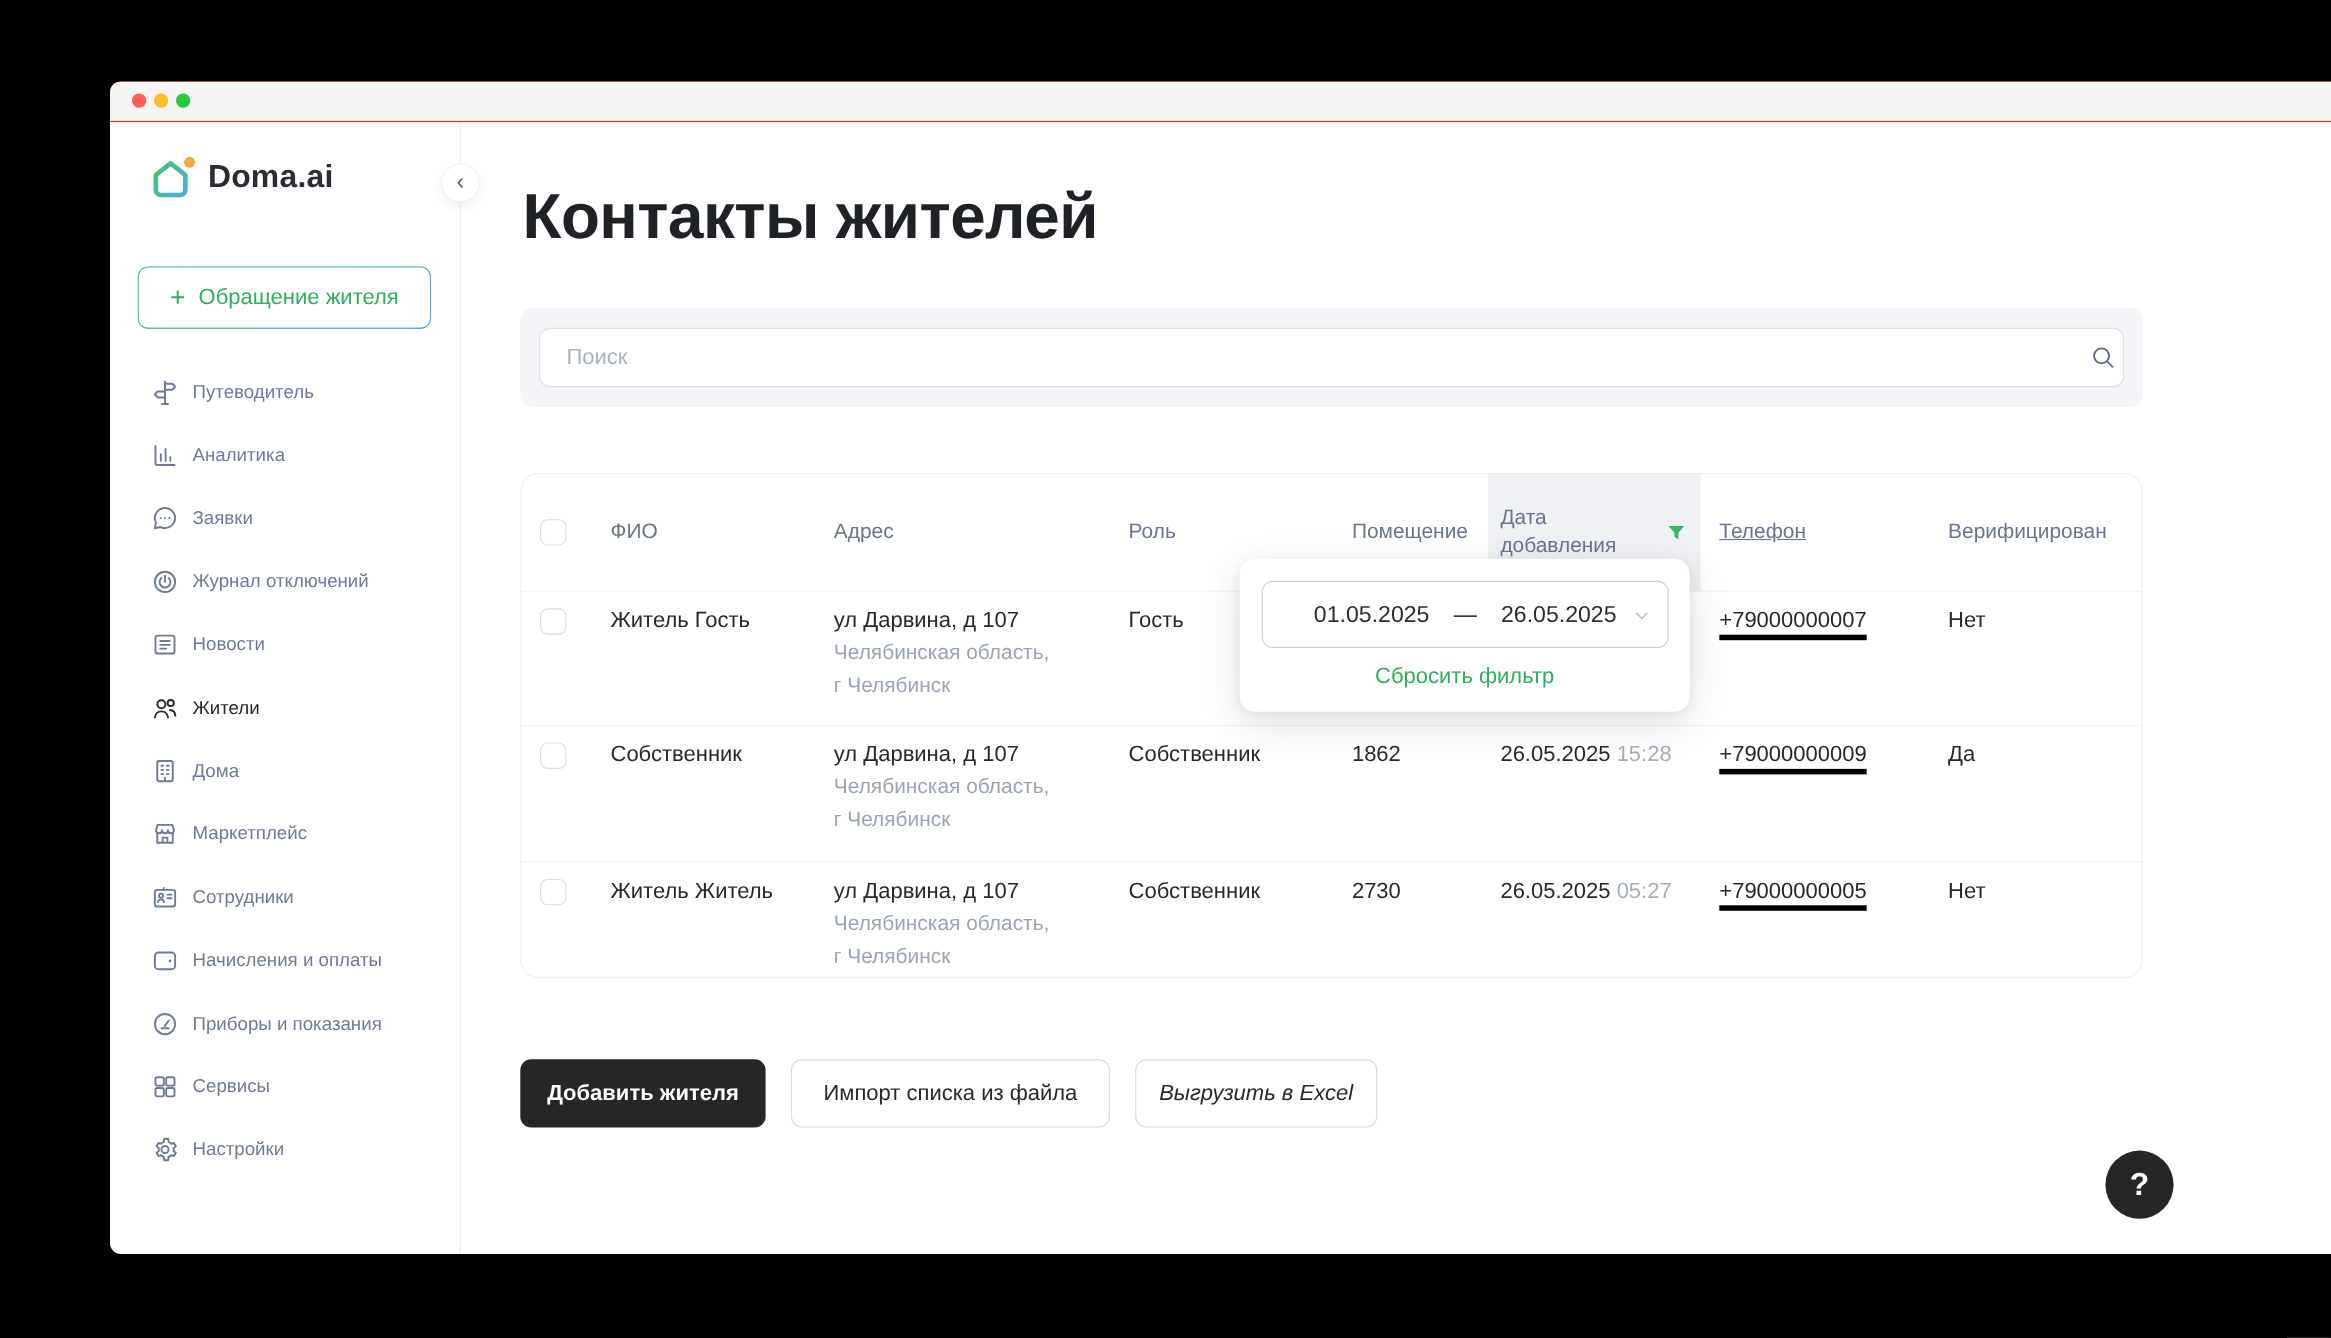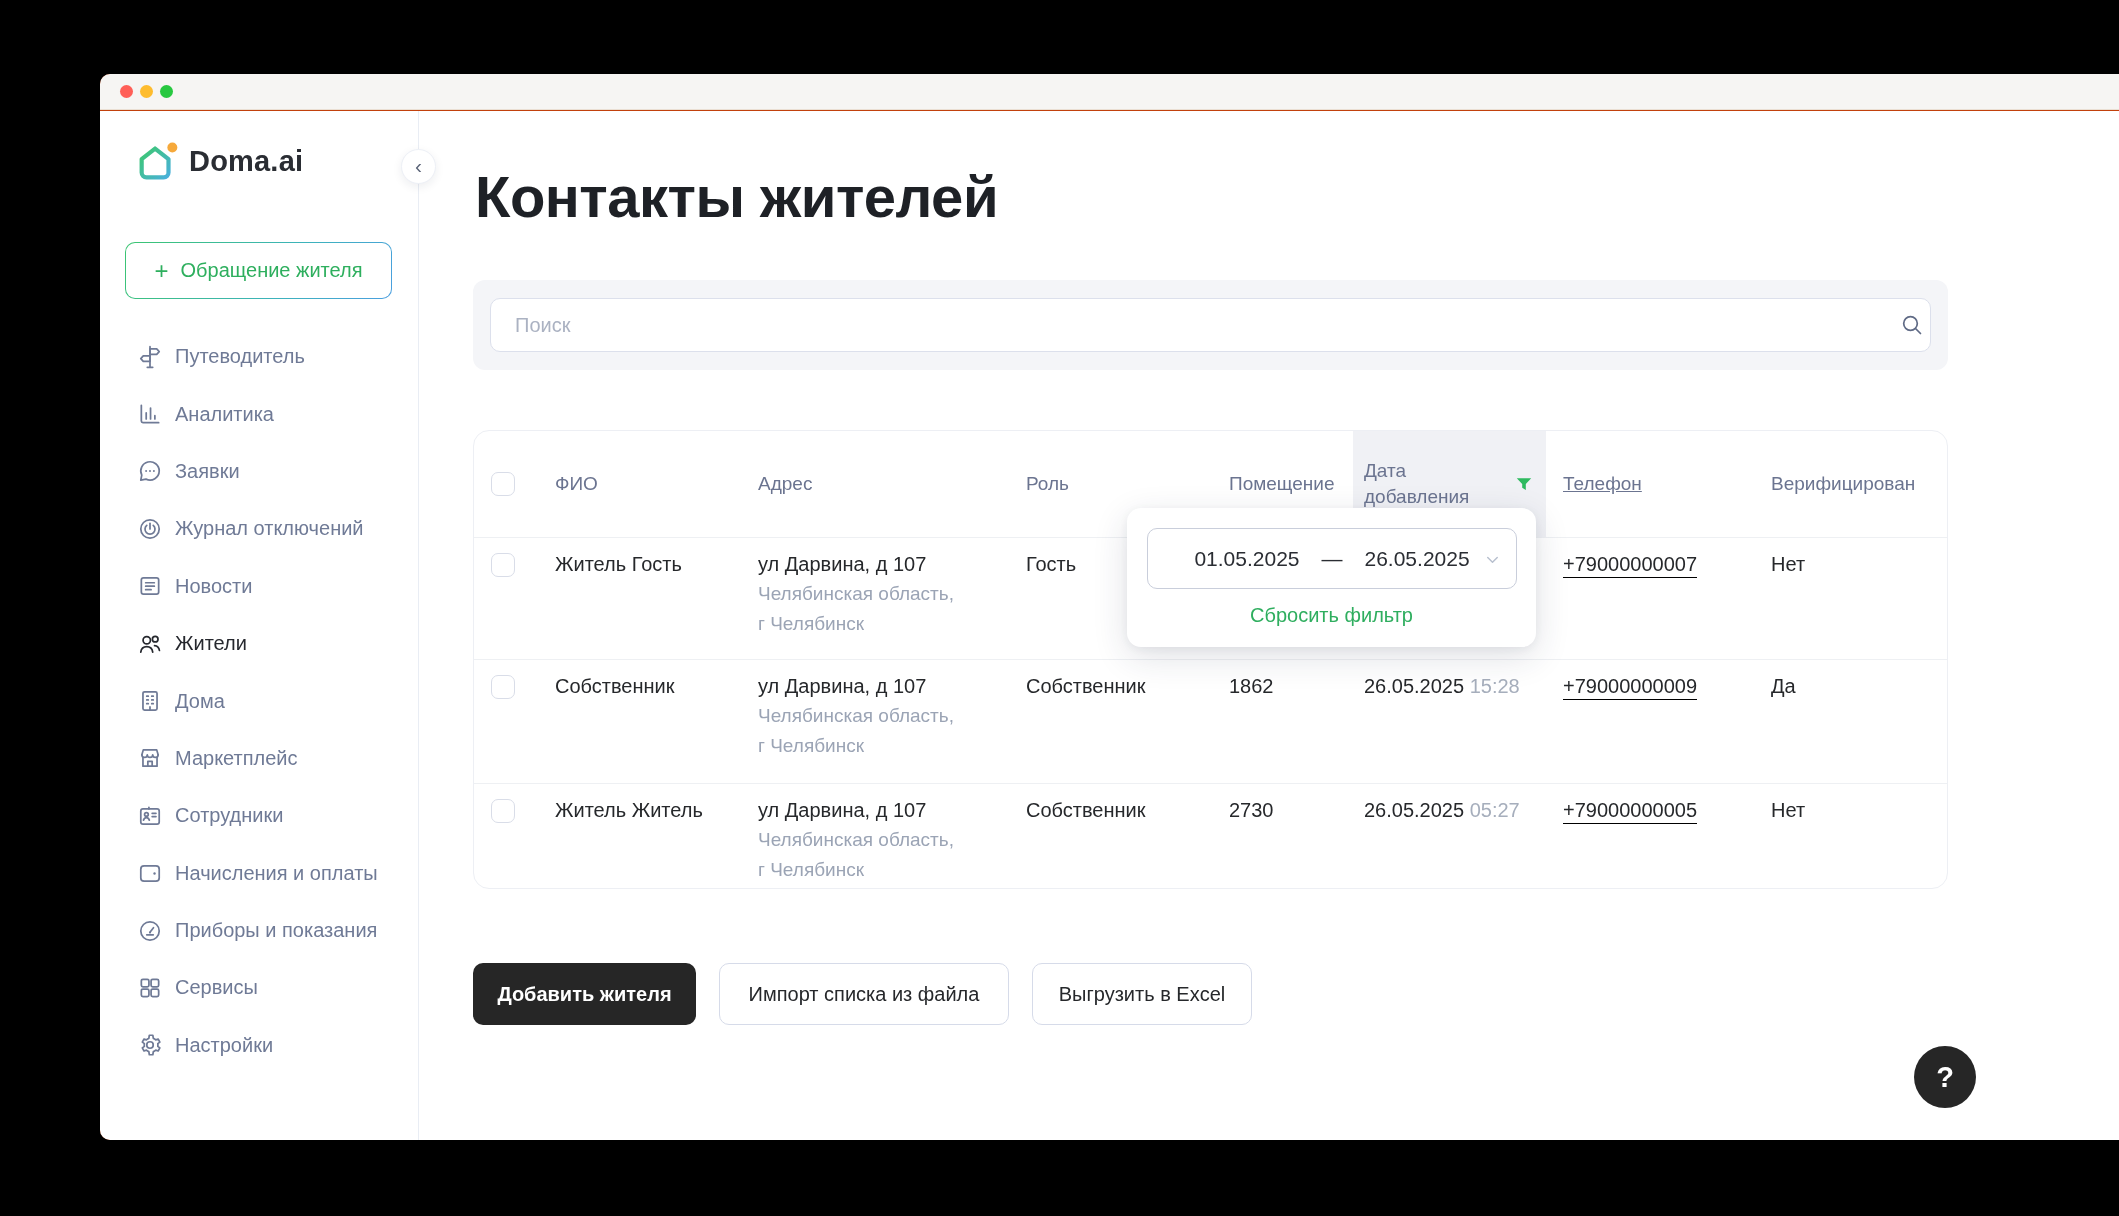--- a/index.html
+++ b/index.html
@@ -13,21 +13,21 @@
   
   .sidebar { position:absolute; left:0; top:0; bottom:0; width:319px; background:#fff; border-right:1px solid #e9edf4; }
   .logo { position:absolute; left:34px; top:27px; display:flex; align-items:center; }
   .logo-text { font-size:29px; font-weight:800; color:#2a2d33; margin-left:9px; letter-spacing:.2px; }
   .collapse-btn { position:absolute; left:301px; top:38px; width:35px; height:35px; border-radius:50%; background:#fff; border:1px solid #edf0f6; box-shadow:0 3px 10px rgba(30,40,70,.08); display:flex; align-items:center; justify-content:center; color:#5b6478; font-size:21px; z-index:5; cursor:pointer; line-height:1; padding-bottom:2px; }
   .cta { position:absolute; left:25px; top:131px; width:267px; height:57px; border-radius:10px; border:1.5px solid transparent; background:linear-gradient(#fff,#fff) padding-box, linear-gradient(120deg,#3bc571,#3db3bb 60%,#4b9fe0) border-box; display:flex; align-items:center; justify-content:center; gap:12px; cursor:pointer; }
   .cta .plus { color:#2eaf5e; font-size:24px; font-weight:400; line-height:1; }
   .cta .cta-label { color:#2eaf5e; font-size:20px; font-weight:500; }
   .menu { position:absolute; left:0; top:217px; right:0; }
   .mi { height:57.4px; display:flex; align-items:center; padding-left:37px; gap:12px; color:#6f7a96; cursor:pointer; }
-  .mi .lbl { font-size:20px; }
+  .mi .lbl { font-size:17px; }
   .mi.active { color:#26282e; }
   .mi.active .lbl { font-weight:500; }
   .ic { width:26px; height:26px; flex:0 0 26px; stroke:currentColor; fill:none; stroke-width:1.6; stroke-linecap:round; stroke-linejoin:round; }
 
   
   .main { position:absolute; left:319px; top:0; right:0; bottom:0; background:#fff; }
   .page-title { position:absolute; left:56px; top:52px; font-size:58px; font-weight:700; color:#1e2126; letter-spacing:-.5px; }
   .search-wrap { position:absolute; left:54px; top:169px; width:1475px; height:90px; background:#f4f5f8; border-radius:12px; }
   .search-input { position:absolute; left:17px; top:18px; width:1441px; height:54px; border:1px solid #dce0ec; border-radius:10px; background:#fff; font-size:20px; color:#2a2d33; padding:0 60px 0 24px; outline:none; font-family:"Liberation Sans", sans-serif; }
   .search-input::placeholder { color:#abb2c2; }
@@ -45,34 +45,34 @@
   .hd-phone { padding-left:17px;text-decoration:underline; }
   .t-row { border-top:1px solid #eef0f3; }
   .t-row > div { padding-top:15px; font-size:20px; color:#26282b; }
   .r1 { height:122px; } .r2 { height:124px; } .r3 { height:106px; }
   .c-check { padding-left:17px; }
   .checkbox { width:24px; height:24px; border:1.5px solid #d9dde8; border-radius:7px; background:#fff; cursor:pointer; }
   .addr-sec { font-size:19px; color:#9ba4b5; line-height:30px; margin-top:3px; }
   .c-date .time { color:#a6aebc; }
   .c-date { padding-left:11px; }
   .c-phone { padding-left:17px; }
-  .phone-link { color:#26282b; border-bottom:1px solid #000000; padding-bottom:2px; cursor:pointer; }
+  .phone-link { color:#26282b; border-bottom:5px solid #000000; padding-bottom:2px; cursor:pointer; }
 
   
   .popup { position:absolute; left:708px; top:397px; width:409px; height:139px; background:#fff; border-radius:14px; box-shadow:0 10px 35px rgba(35,45,70,.14), 0 2px 8px rgba(35,45,70,.06); z-index:20; }
   .range-input { position:absolute; left:20px; top:20px; width:370px; height:61px; border:1px solid #c9cedb; border-radius:10px; display:flex; align-items:center; justify-content:center; gap:22px; font-size:21px; color:#2a2d33; cursor:pointer; }
   .range-input .chev { position:absolute; right:14px; top:50%; margin-top:-9px; width:19px; height:19px; stroke:#b7bfce; fill:none; stroke-width:1.8; stroke-linecap:round; stroke-linejoin:round; }
   .reset-link { position:absolute; left:0; right:0; top:96px; text-align:center; color:#2fae5f; font-size:20px; cursor:pointer; }
 
   
   .btn { position:absolute; top:852px; height:62px; border-radius:10px; display:flex; align-items:center; justify-content:center; font-size:20px; cursor:pointer; }
   .btn-dark { left:54px; width:223px; background:#262626; color:#fff; font-weight:600; }
   .btn-light { background:#fff; border:1px solid #d6dbe9; color:#26282b; }
   .btn-import { left:300px; width:290px; }
-  .btn-export { left:613px; width:220px; }
+  .btn-export { left:613px; width:220px;font-style:italic; }
 
   .help-btn { position:absolute; left:1495px; top:935px; width:62px; height:62px; border-radius:50%; background:#262626; color:#fff; display:flex; align-items:center; justify-content:center; font-size:29px; font-weight:700; cursor:pointer; z-index:30; }
 
   
   .scrollbar { position:absolute; right:0; top:37px; bottom:0; width:20px; background:#fdfdfd; z-index:40; }
   .sb-up { position:absolute; left:4px; top:9px; width:0; height:0; border-left:6px solid transparent; border-right:6px solid transparent; border-bottom:9px solid #8a8a8a; cursor:pointer; }
   .sb-thumb { position:absolute; left:3px; top:97px; width:13px; height:911px; background:#8f8f8f; border-radius:7px; cursor:pointer; }
   .sb-down { position:absolute; left:4px; bottom:9px; width:0; height:0; border-left:6px solid transparent; border-right:6px solid transparent; border-top:9px solid #8a8a8a; cursor:pointer; }
 </style>
 </head>

